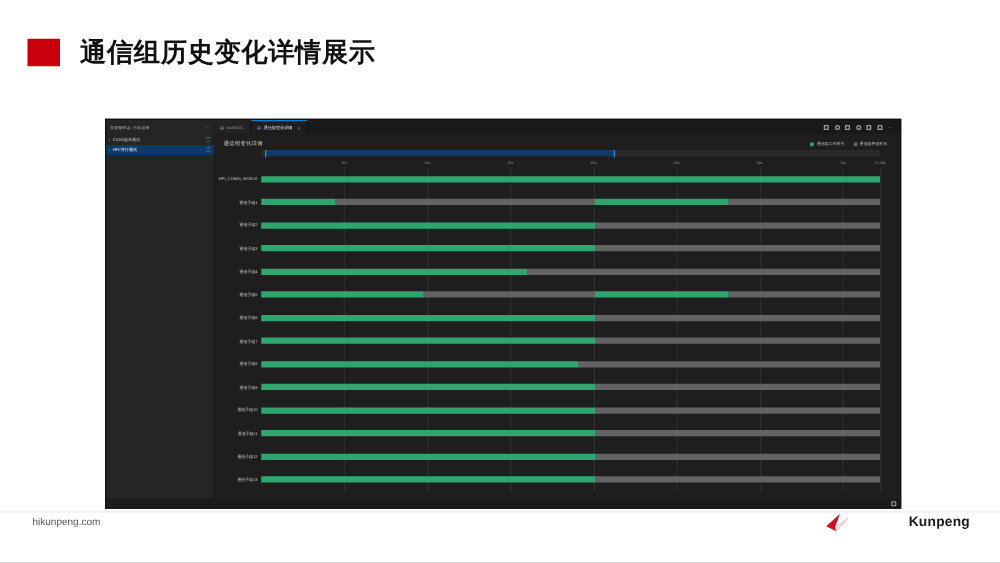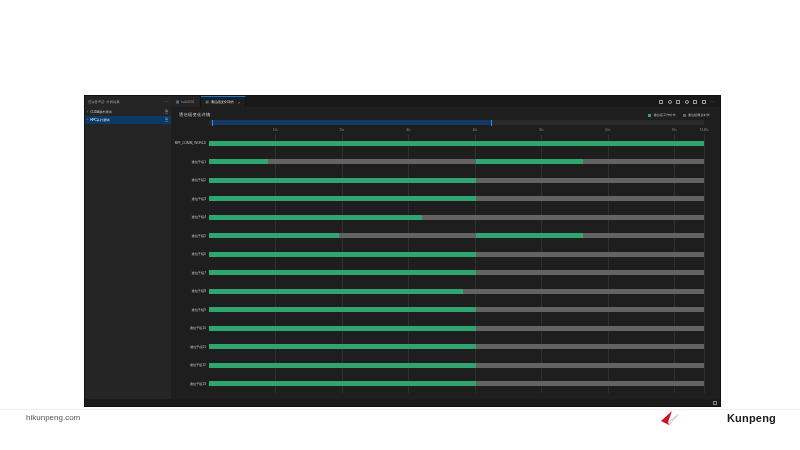--- a/index.html
+++ b/index.html
@@ -134,20 +134,24 @@
   .foot-page { position: absolute; left: 0; right: 0; top: 413px; text-align: center; font-size: 7.5px; color: #777; }
   .foot-brand { position: absolute; right: 24px; top: 410px; display: flex; align-items: center; gap: 4px; }
   .brand-mark { width: 26px; height: 16px; position: relative; }
   .brand-name { font-size: 11px; font-weight: bold; color: #1a1a1a; letter-spacing: .2px; margin-left: 38px; }
 </style>
 </head>
 <body>
 
 <div class="slide">
 
+  <div class="title-row">
+    <div class="title-marker"></div>
+    <div class="title-text">通信组历史变化详情展示</div>
+  </div>
 
   <div class="app-window">
 
     <div class="app-top">
       <div class="explorer-head">
         <span class="explorer-title">资源管理器: 分析结果</span>
         <span class="dots">···</span>
       </div>
       <div class="tabstrip">
         <div class="tab">

